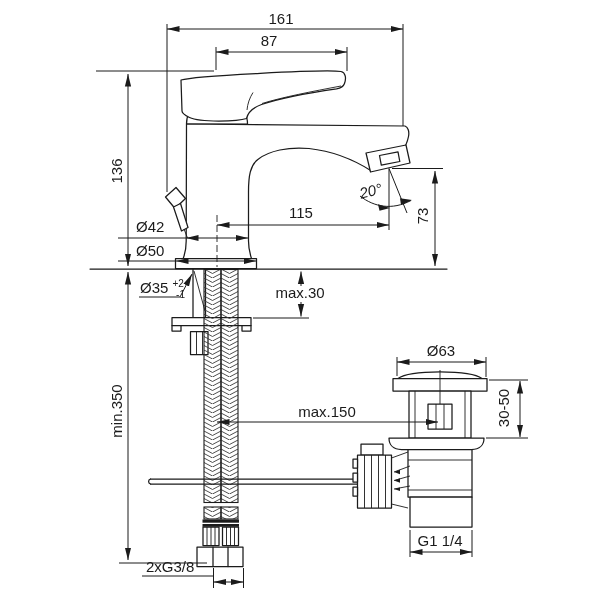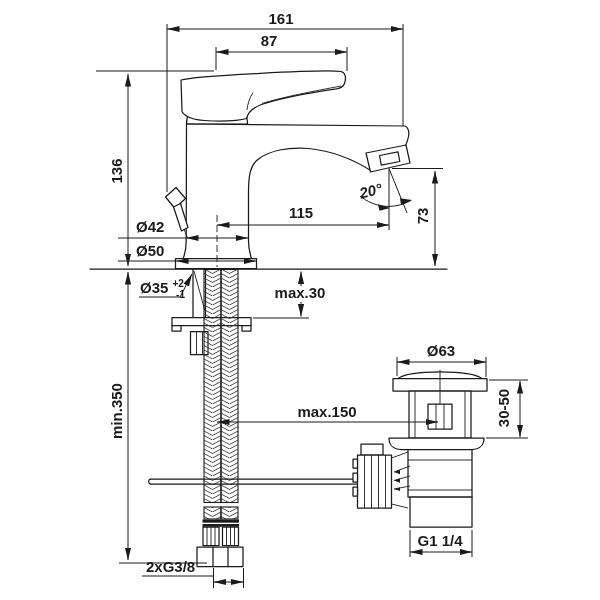--- a/index.html
+++ b/index.html
@@ -1,17 +1,17 @@
 <!DOCTYPE html>
 <html><head>
 <meta charset="utf-8">
 <style>
   html,body{margin:0;padding:0;background:#ffffff;}
   body{width:600px;height:600px;overflow:hidden;}
-  .stage{width:600px;height:600px;background:#fff;position:relative;font-weight:bold;}
+  .stage{width:600px;height:600px;background:#fff;position:relative;}
   svg{display:block;}
   svg text{font-family:"Liberation Sans","DejaVu Sans",sans-serif;font-size:15px;fill:#1b1b1b;}
   svg .sm{font-size:10px;}
   .ln{stroke:#1b1b1b;stroke-width:1.25;fill:none;stroke-linecap:round;stroke-linejoin:round;}
   .lnw{stroke:#1b1b1b;stroke-width:1.25;fill:#ffffff;stroke-linejoin:round;}
   .dim{stroke:#1b1b1b;stroke-width:1;fill:none;}
   .thin{stroke:#1b1b1b;stroke-width:0.9;fill:none;}
   .arr{fill:#1b1b1b;stroke:none;}
   .dark{fill:#1b1b1b;stroke:none;}
   .cl{stroke:#1b1b1b;stroke-width:0.9;stroke-dasharray:7 3;fill:none;}

